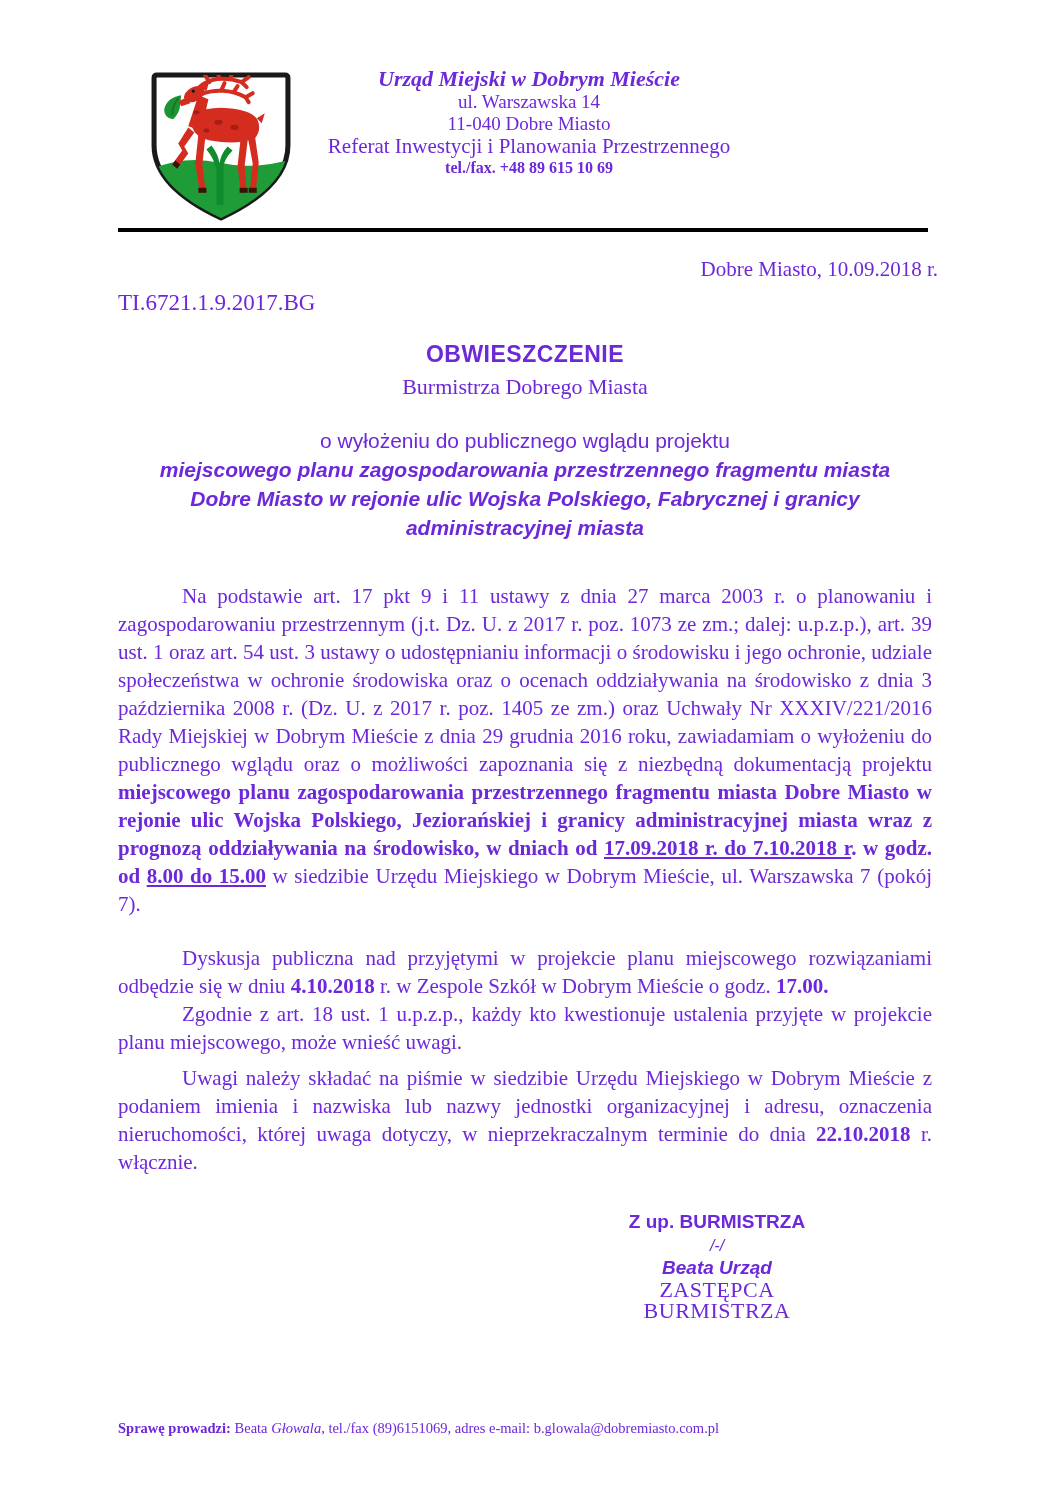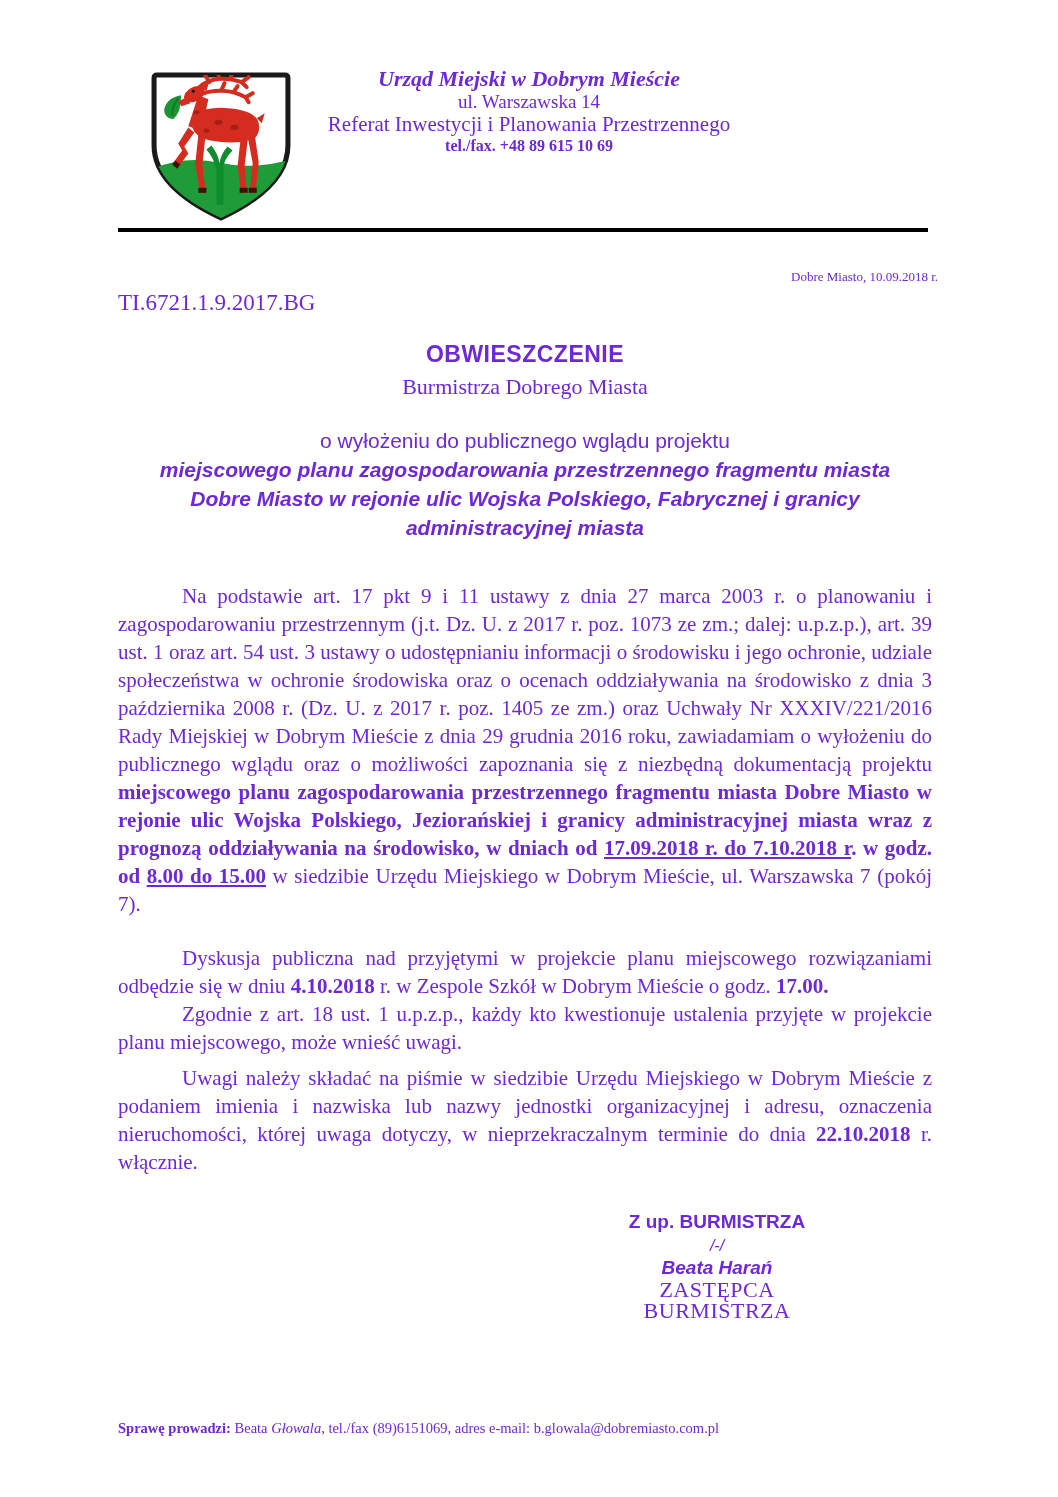--- a/index.html
+++ b/index.html
@@ -19,22 +19,22 @@
     text-align:center;
     font-family:"Liberation Serif",serif;
   }
   .lh-org{font-weight:bold;font-style:italic;font-size:22px;line-height:25px;}
   .lh-addr{font-size:19px;line-height:22px;}
   .lh-dept{font-size:21px;line-height:23px;}
   .lh-tel{font-size:16px;line-height:20px;font-weight:bold;}
   .rule{position:absolute;top:228px;left:118px;width:810px;height:4px;background:#000;}
   
   .place-date{
-    position:absolute;top:269px;right:120px;
-    font-family:"Liberation Serif",serif;font-size:13px;
+    position:absolute;top:257px;right:120px;
+    font-family:"Liberation Serif",serif;font-size:21px;
   }
   .refno{
     position:absolute;top:290px;left:118px;
     font-family:"Liberation Serif",serif;font-size:23px;
   }
   
   .content{position:absolute;top:341px;left:118px;width:814px;}
   .title-main{text-align:center;font-weight:bold;font-size:23px;letter-spacing:.5px;line-height:26px;}
   .title-sub{text-align:center;font-family:"Liberation Serif",serif;font-size:22px;line-height:26px;margin-top:7px;}
   .subject{margin-top:26px;text-align:center;font-size:21px;line-height:29px;}
@@ -122,20 +122,21 @@
         <ellipse cx="86" cy="57" rx="4" ry="2.5" fill="#a81d14"></ellipse>
         <ellipse cx="58" cy="60" rx="3" ry="2" fill="#a81d14"></ellipse>
         <ellipse cx="48" cy="42" rx="3" ry="2" fill="#a81d14"></ellipse>
       </g>
     </svg>
   </div>
 
   <div class="letterhead">
     <div class="lh-org">Urząd Miejski w Dobrym Mieście</div>
     <div class="lh-addr">ul. Warszawska 14</div>
+    <div class="lh-addr">11-040 Dobre Miasto</div>
     <div class="lh-dept">Referat Inwestycji i Planowania Przestrzennego</div>
     <div class="lh-tel">tel./fax. +48 89 615 10 69</div>
   </div>
 
   <div class="rule"></div>
 
   <div class="place-date">Dobre Miasto, 10.09.2018 r.</div>
   <div class="refno">TI.6721.1.9.2017.BG</div>
 
   <div class="content">
@@ -153,19 +154,19 @@
       <p><span>Na podstawie art. 17 pkt 9 i 11 ustawy z dnia 27 marca 2003 r. o planowaniu i zagospodarowaniu przestrzennym (j.t. Dz. U. z 2017 r. poz. 1073 ze zm.; dalej: u.p.z.p.), art. 39 ust. 1 oraz art. 54 ust. 3 ustawy o udostępnianiu informacji o środowisku i jego ochronie, udziale społeczeństwa w ochronie środowiska oraz o ocenach oddziaływania na środowisko z dnia 3 października 2008 r. (Dz. U. z 2017 r. poz. 1405 ze zm.) oraz Uchwały Nr XXXIV/221/2016 Rady Miejskiej w Dobrym Mieście z dnia 29 grudnia 2016 roku, zawiadamiam o wyłożeniu do publicznego wglądu oraz o możliwości zapoznania się z niezbędną dokumentacją projektu </span><span class="b">miejscowego planu zagospodarowania przestrzennego fragmentu miasta Dobre Miasto w rejonie ulic Wojska Polskiego, Jeziorańskiej i granicy administracyjnej miasta</span><span class="b"> wraz z prognozą oddziaływania na środowisko, w dniach od </span><span class="b u">17.09.2018 r. do 7.10.2018 r</span><span class="b">. w godz. od </span><span class="b u">8.00 do 15.00</span><span> w siedzibie Urzędu Miejskiego w Dobrym Mieście, ul. Warszawska 7 (pokój 7).</span></p>
       <p class="gap-big"><span>Dyskusja publiczna nad przyjętymi w projekcie planu miejscowego rozwiązaniami odbędzie się w dniu </span><span class="b">4.10.2018</span><span> r. w Zespole Szkół w Dobrym Mieście o godz. </span><span class="b">17.00.</span></p>
       <p>Zgodnie z art. 18 ust. 1 u.p.z.p., każdy kto kwestionuje ustalenia przyjęte w projekcie planu miejscowego, może wnieść uwagi.</p>
       <p class="gap-small"><span>Uwagi należy składać na piśmie w siedzibie Urzędu Miejskiego w Dobrym Mieście z podaniem imienia i nazwiska lub nazwy jednostki organizacyjnej i adresu, oznaczenia nieruchomości, której uwaga dotyczy, w nieprzekraczalnym terminie do dnia </span><span class="b">22.10.2018</span><span> r. włącznie.</span></p>
     </div>
   </div>
 
   <div class="signature">
     <div class="sig-capacity">Z up. BURMISTRZA</div>
     <div class="sig-slash">/-/</div>
-    <div class="sig-name">Beata Harań</div>
+    <div class="sig-name">Beata Urząd</div>
     <div class="sig-role">ZASTĘPCA BURMISTRZA</div>
   </div>
 
   <div class="footnote"><span class="b">Sprawę prowadzi: </span><span>Beata </span><span class="i">Głowala</span><span>, tel./fax (89)6151069, adres e-mail: b.glowala@dobremiasto.com.pl</span></div>
 
 </div>
 
 </body></html>

